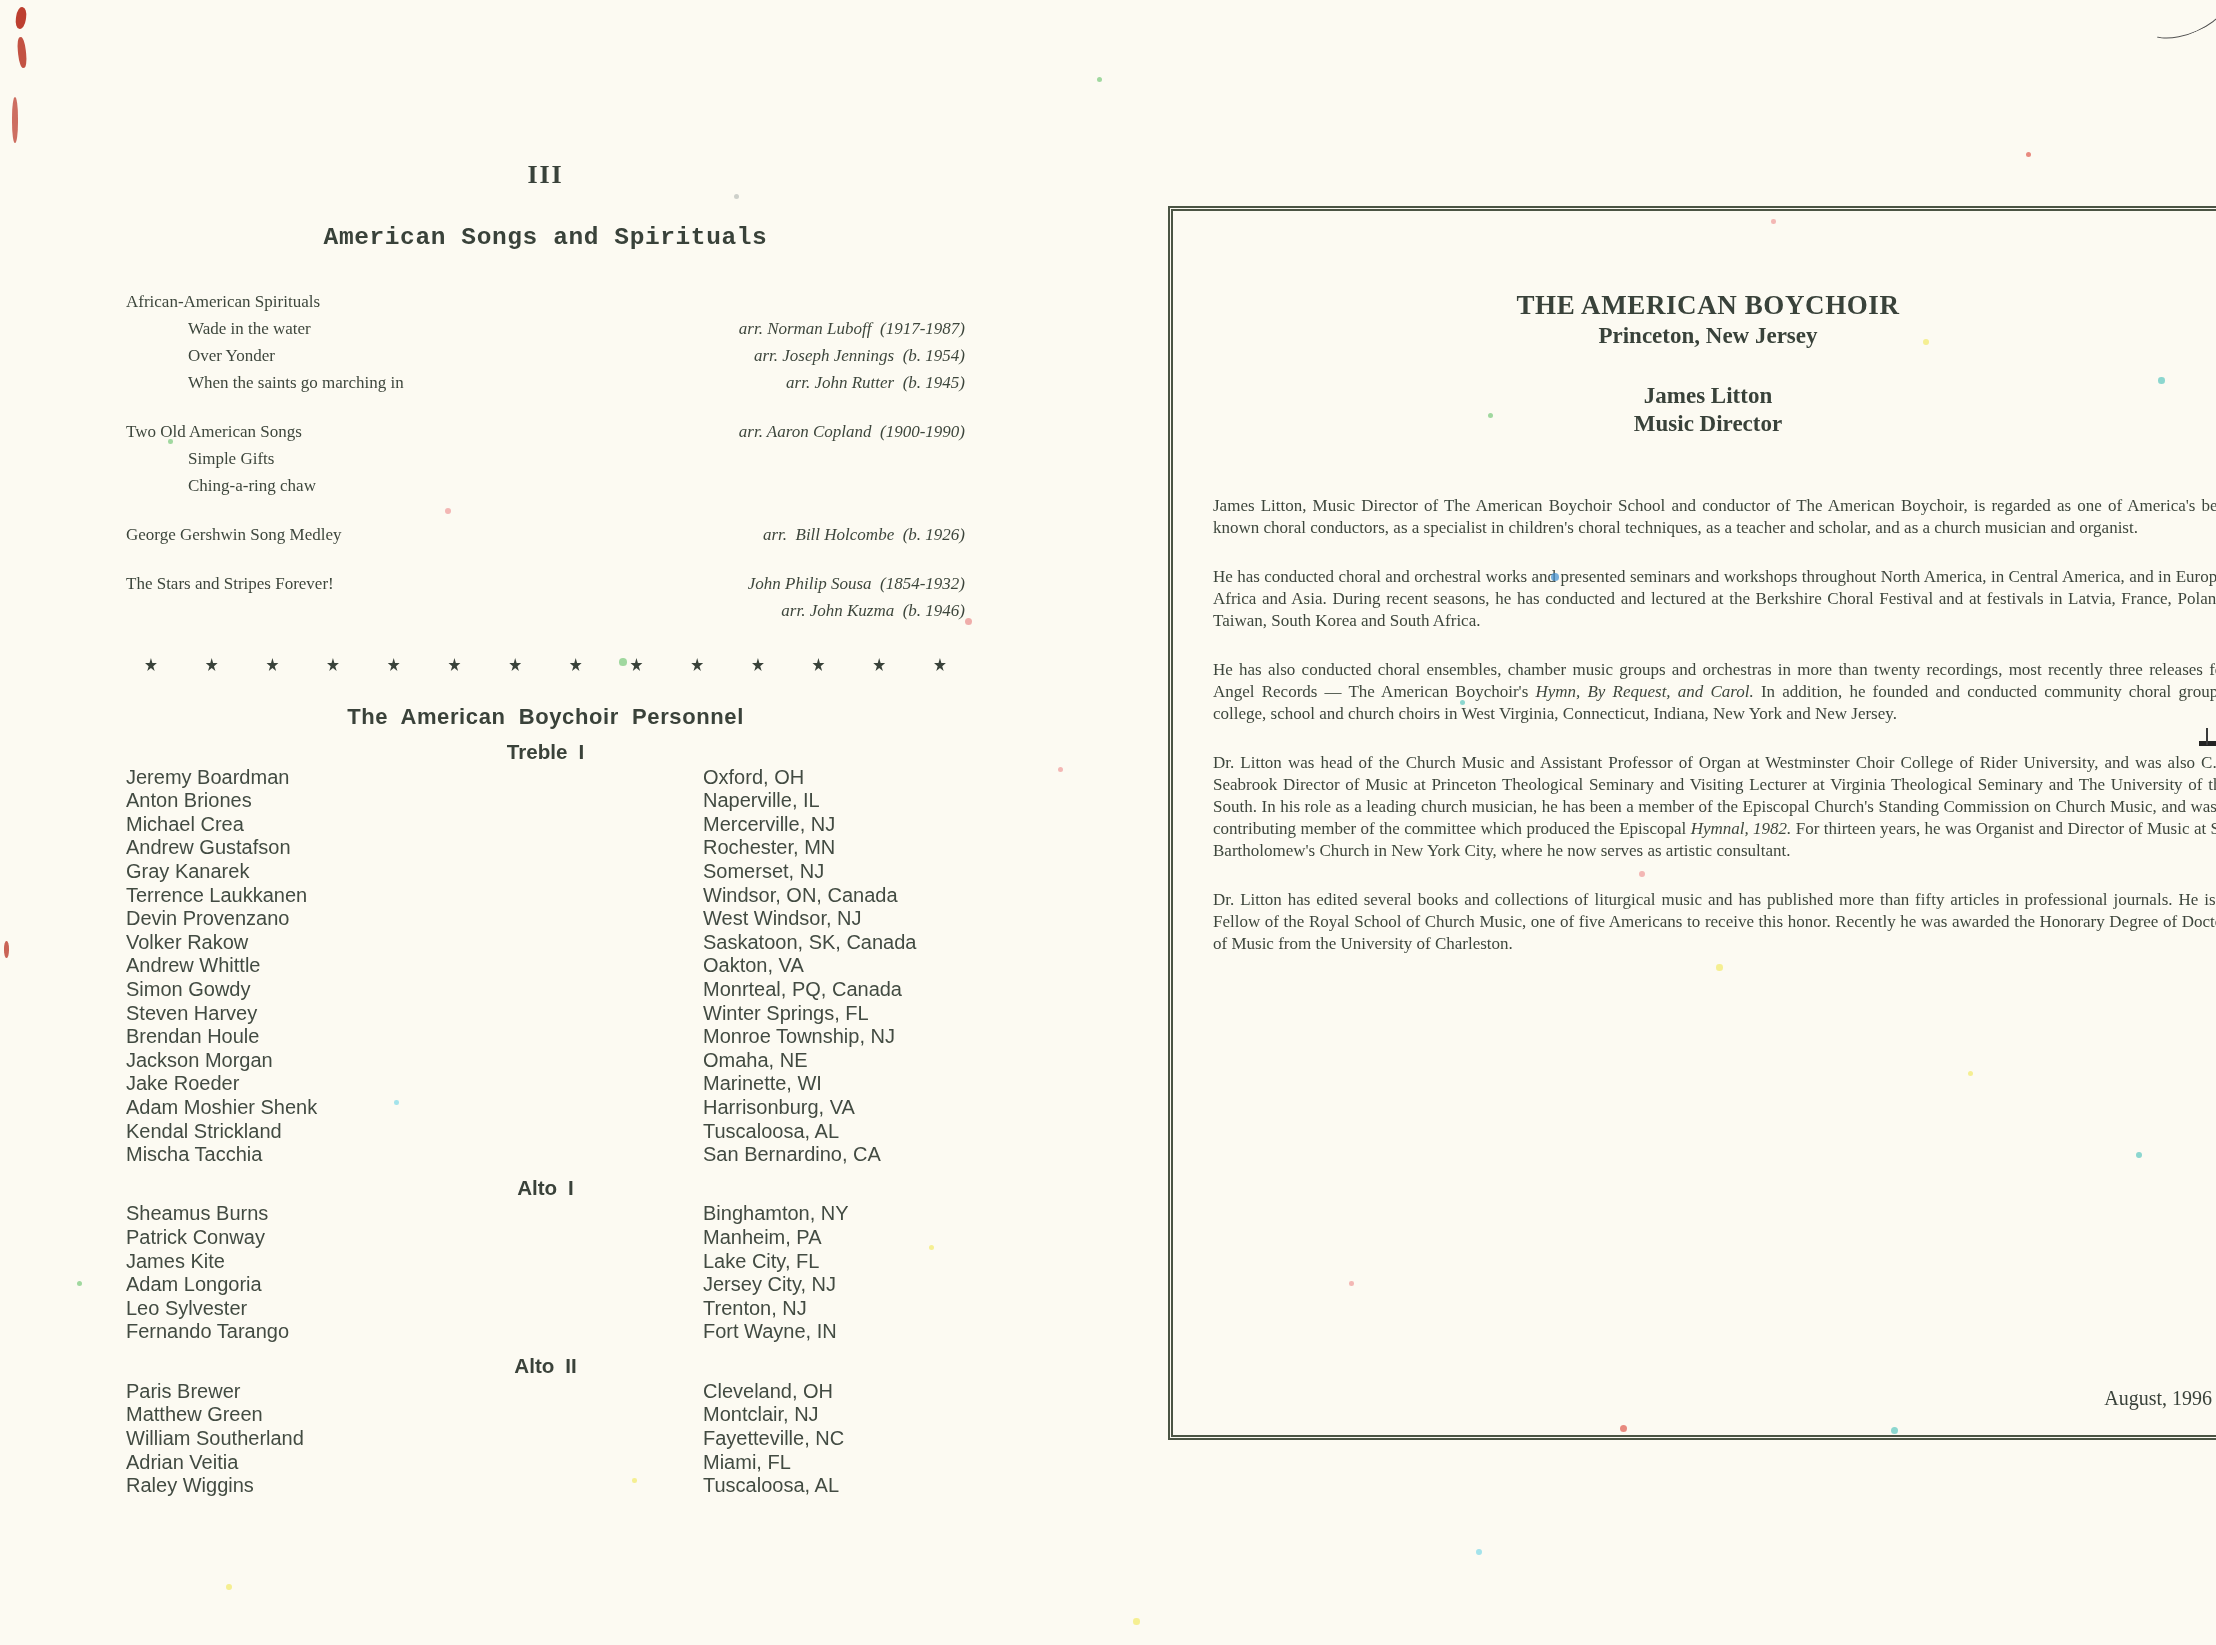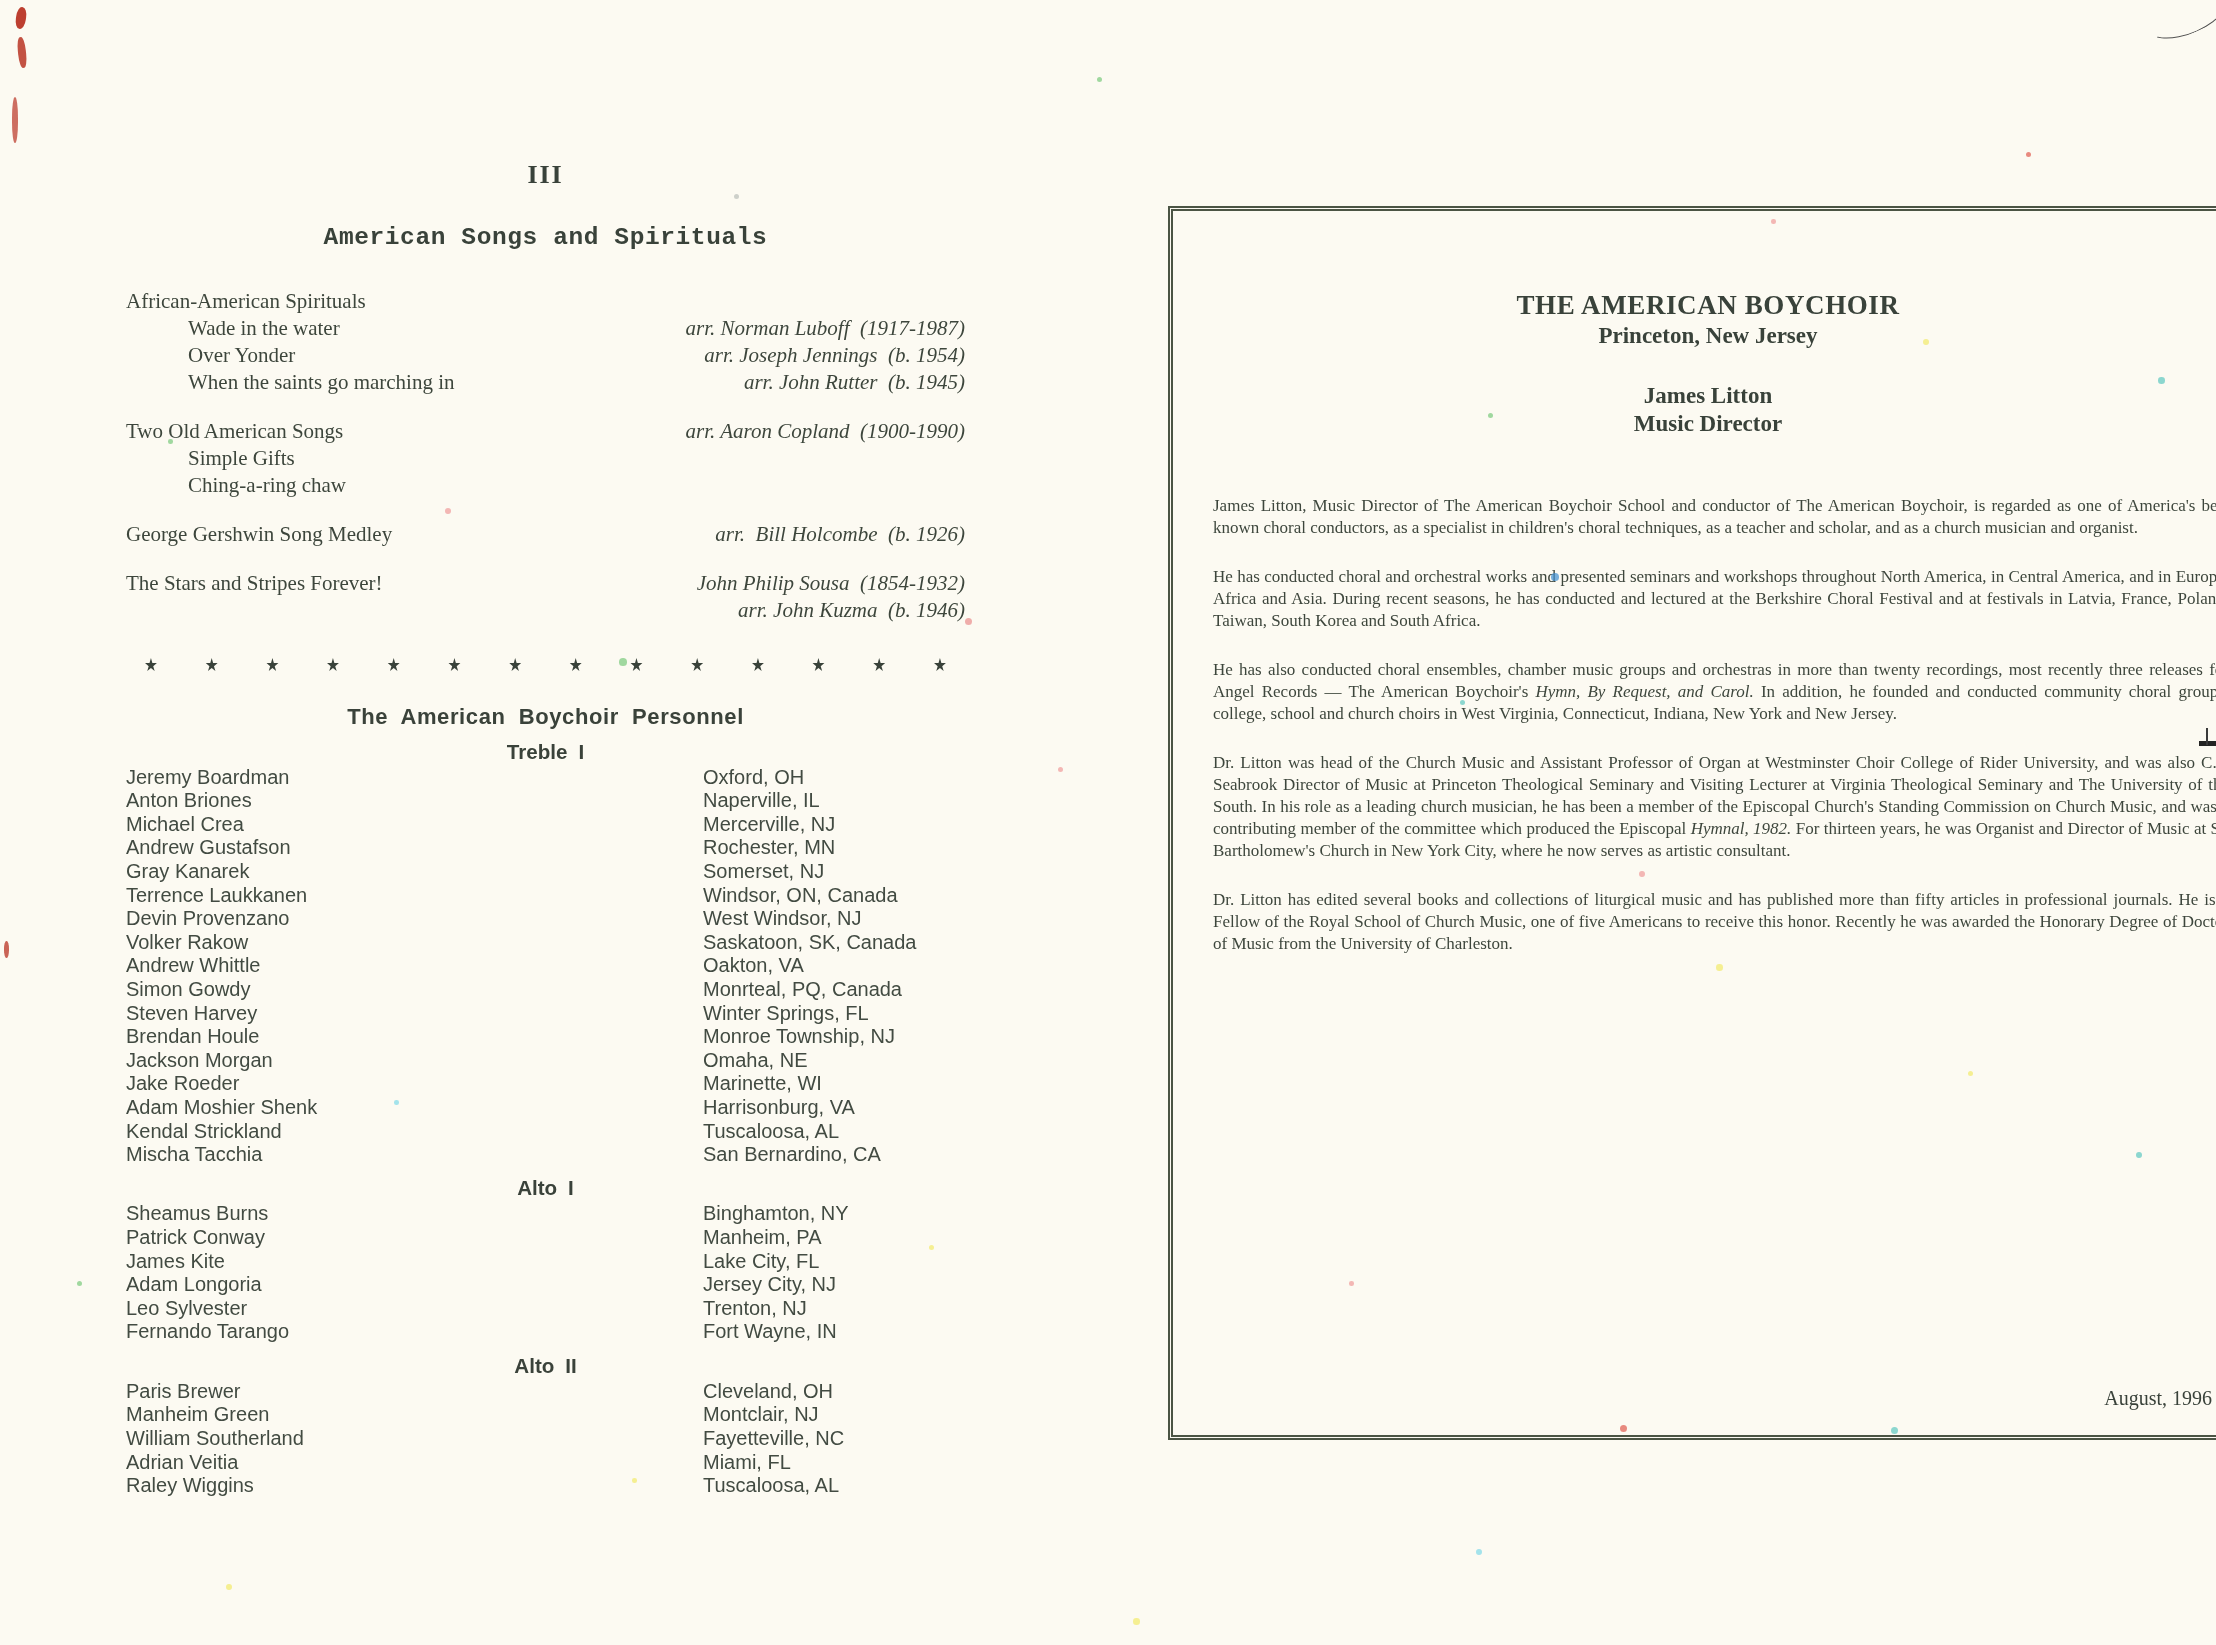--- a/index.html
+++ b/index.html
@@ -16,21 +16,21 @@
     position:absolute;left:126px;top:160px;width:839px;
   }
   .section-number{
     text-align:center;font-weight:bold;font-size:26px;letter-spacing:1.9px;
     color:#39423a;
   }
   .section-title{
     text-align:center;font-weight:bold;font-size:24.5px;margin-top:34px;
     letter-spacing:0.6px;color:#39423a;font-family:Liberation Mono, monospace;
   }
-  .program{margin-top:37px;font-size:21px;}
+  .program{margin-top:37px;font-size:17px;}
   .program-section{margin-bottom:22px;}
   .program-row{display:flex;align-items:baseline;line-height:27px;}
   .p-title{white-space:pre;}
   .p-title.indent{padding-left:62px;}
   .p-credit{margin-left:auto;font-style:italic;white-space:pre;text-align:right;}
   .star-divider{
     margin-top:32px;display:flex;justify-content:space-between;
     padding:0 18px;font-size:15.5px;color:#39423a;
   }
   .star-divider span{transform:scaleY(1.15);}
@@ -253,21 +253,21 @@
           <div class="p-row">
             <span class="p-name">Fernando Tarango</span>
             <span class="p-city">Fort Wayne, IN</span>
           </div>
           <div class="voice-header">Alto II</div>
           <div class="p-row">
             <span class="p-name">Paris Brewer</span>
             <span class="p-city">Cleveland, OH</span>
           </div>
           <div class="p-row">
-            <span class="p-name">Manheim Green</span>
+            <span class="p-name">Matthew Green</span>
             <span class="p-city">Montclair, NJ</span>
           </div>
           <div class="p-row">
             <span class="p-name">William Southerland</span>
             <span class="p-city">Fayetteville, NC</span>
           </div>
           <div class="p-row">
             <span class="p-name">Adrian Veitia</span>
             <span class="p-city">Miami, FL</span>
           </div>

